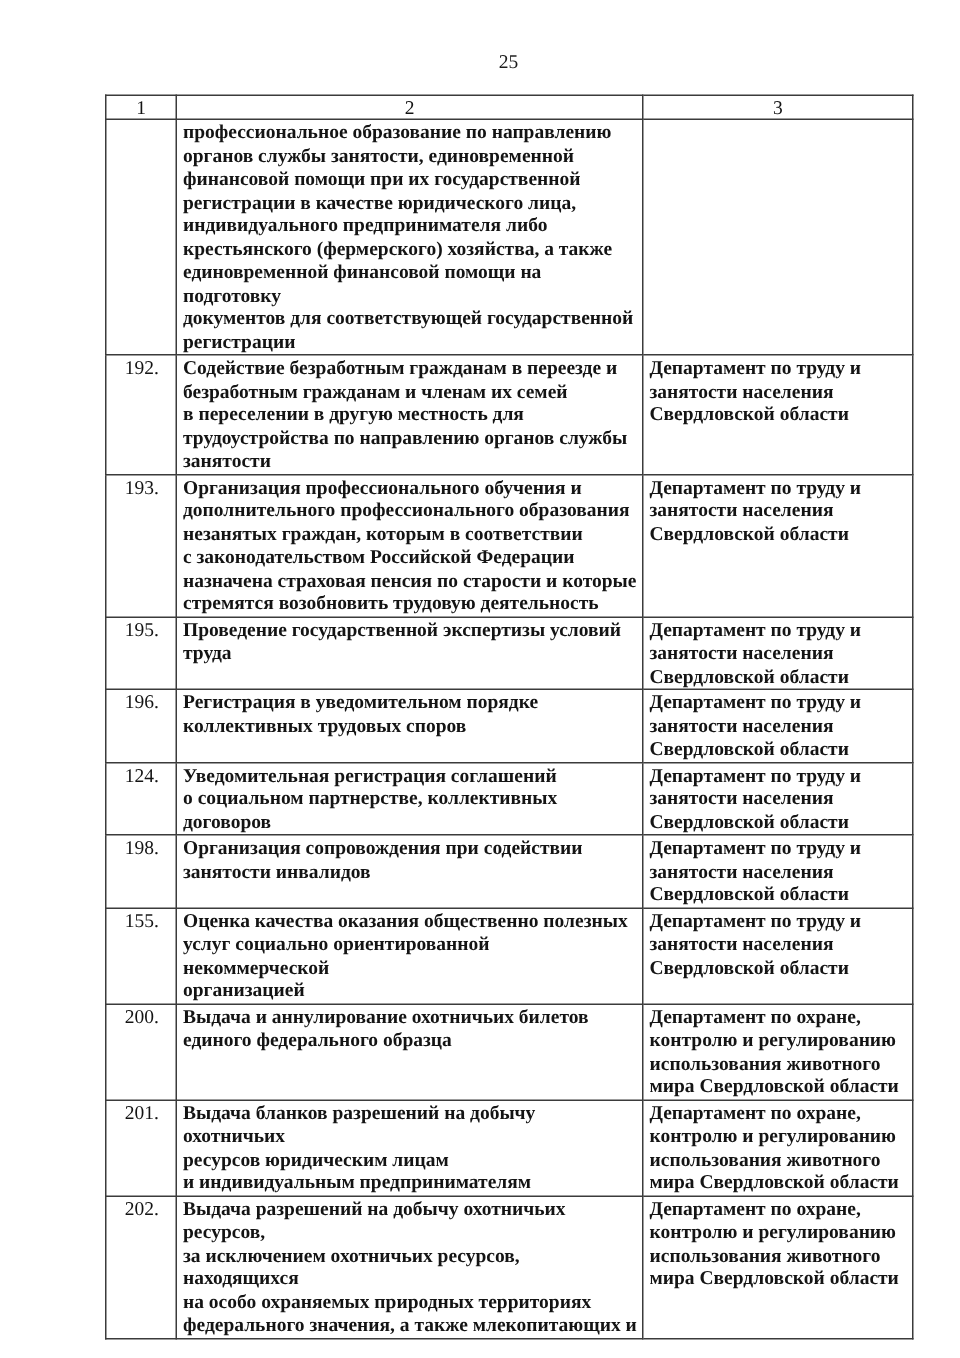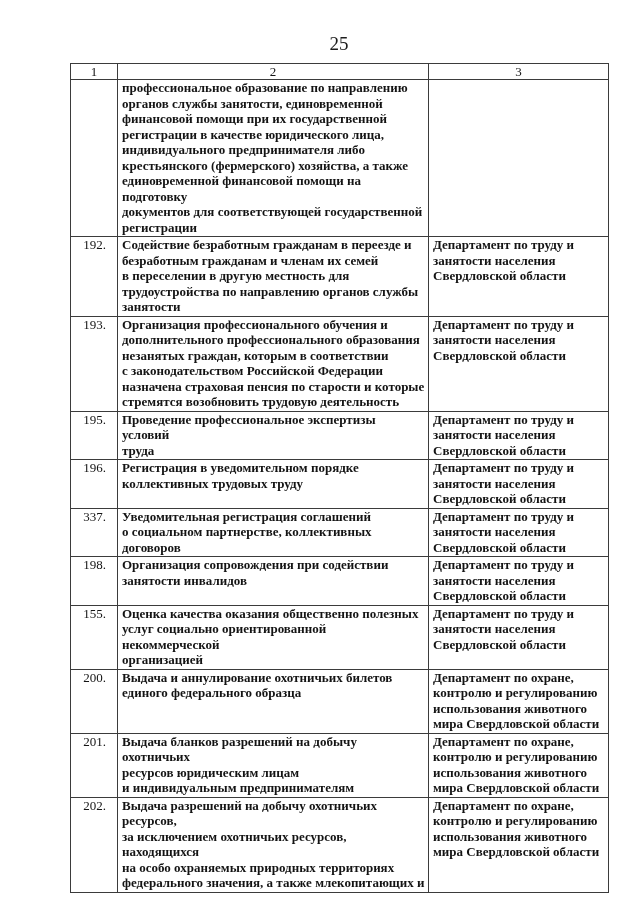--- a/index.html
+++ b/index.html
@@ -14,21 +14,21 @@
     overflow: hidden;
     font-family: "Liberation Serif", "DejaVu Serif", serif;
     color: #141414;
   }
   .page-number {
     position: absolute;
     top: 33px;
     left: 70px;
     width: 538px;
     text-align: center;
-    font-size: 19px;
+    font-size: 13px;
     color: #1c1c1c;
   }
   table.services {
     position: absolute;
     top: 63px;
     left: 70px;
     width: 538px;
     border-collapse: collapse;
     table-layout: fixed;
     font-size: 13px;
@@ -112,36 +112,36 @@
 незанятых граждан, которым в соответствии
 с законодательством Российской Федерации
 назначена страховая пенсия по старости и которые
 стремятся возобновить трудовую деятельность</td>
       <td class="department">Департамент по труду и
 занятости населения
 Свердловской области</td>
     </tr>
     <tr>
       <td class="num">195.</td>
-      <td class="service">Проведение профессиональное экспертизы условий
+      <td class="service">Проведение государственной экспертизы условий
 труда</td>
       <td class="department">Департамент по труду и
 занятости населения
 Свердловской области</td>
     </tr>
     <tr>
       <td class="num">196.</td>
       <td class="service">Регистрация в уведомительном порядке
-коллективных трудовых труду</td>
+коллективных трудовых споров</td>
       <td class="department">Департамент по труду и
 занятости населения
 Свердловской области</td>
     </tr>
     <tr>
-      <td class="num">337.</td>
+      <td class="num">124.</td>
       <td class="service">Уведомительная регистрация соглашений
 о социальном партнерстве, коллективных договоров</td>
       <td class="department">Департамент по труду и
 занятости населения
 Свердловской области</td>
     </tr>
     <tr>
       <td class="num">198.</td>
       <td class="service">Организация сопровождения при содействии
 занятости инвалидов</td>

